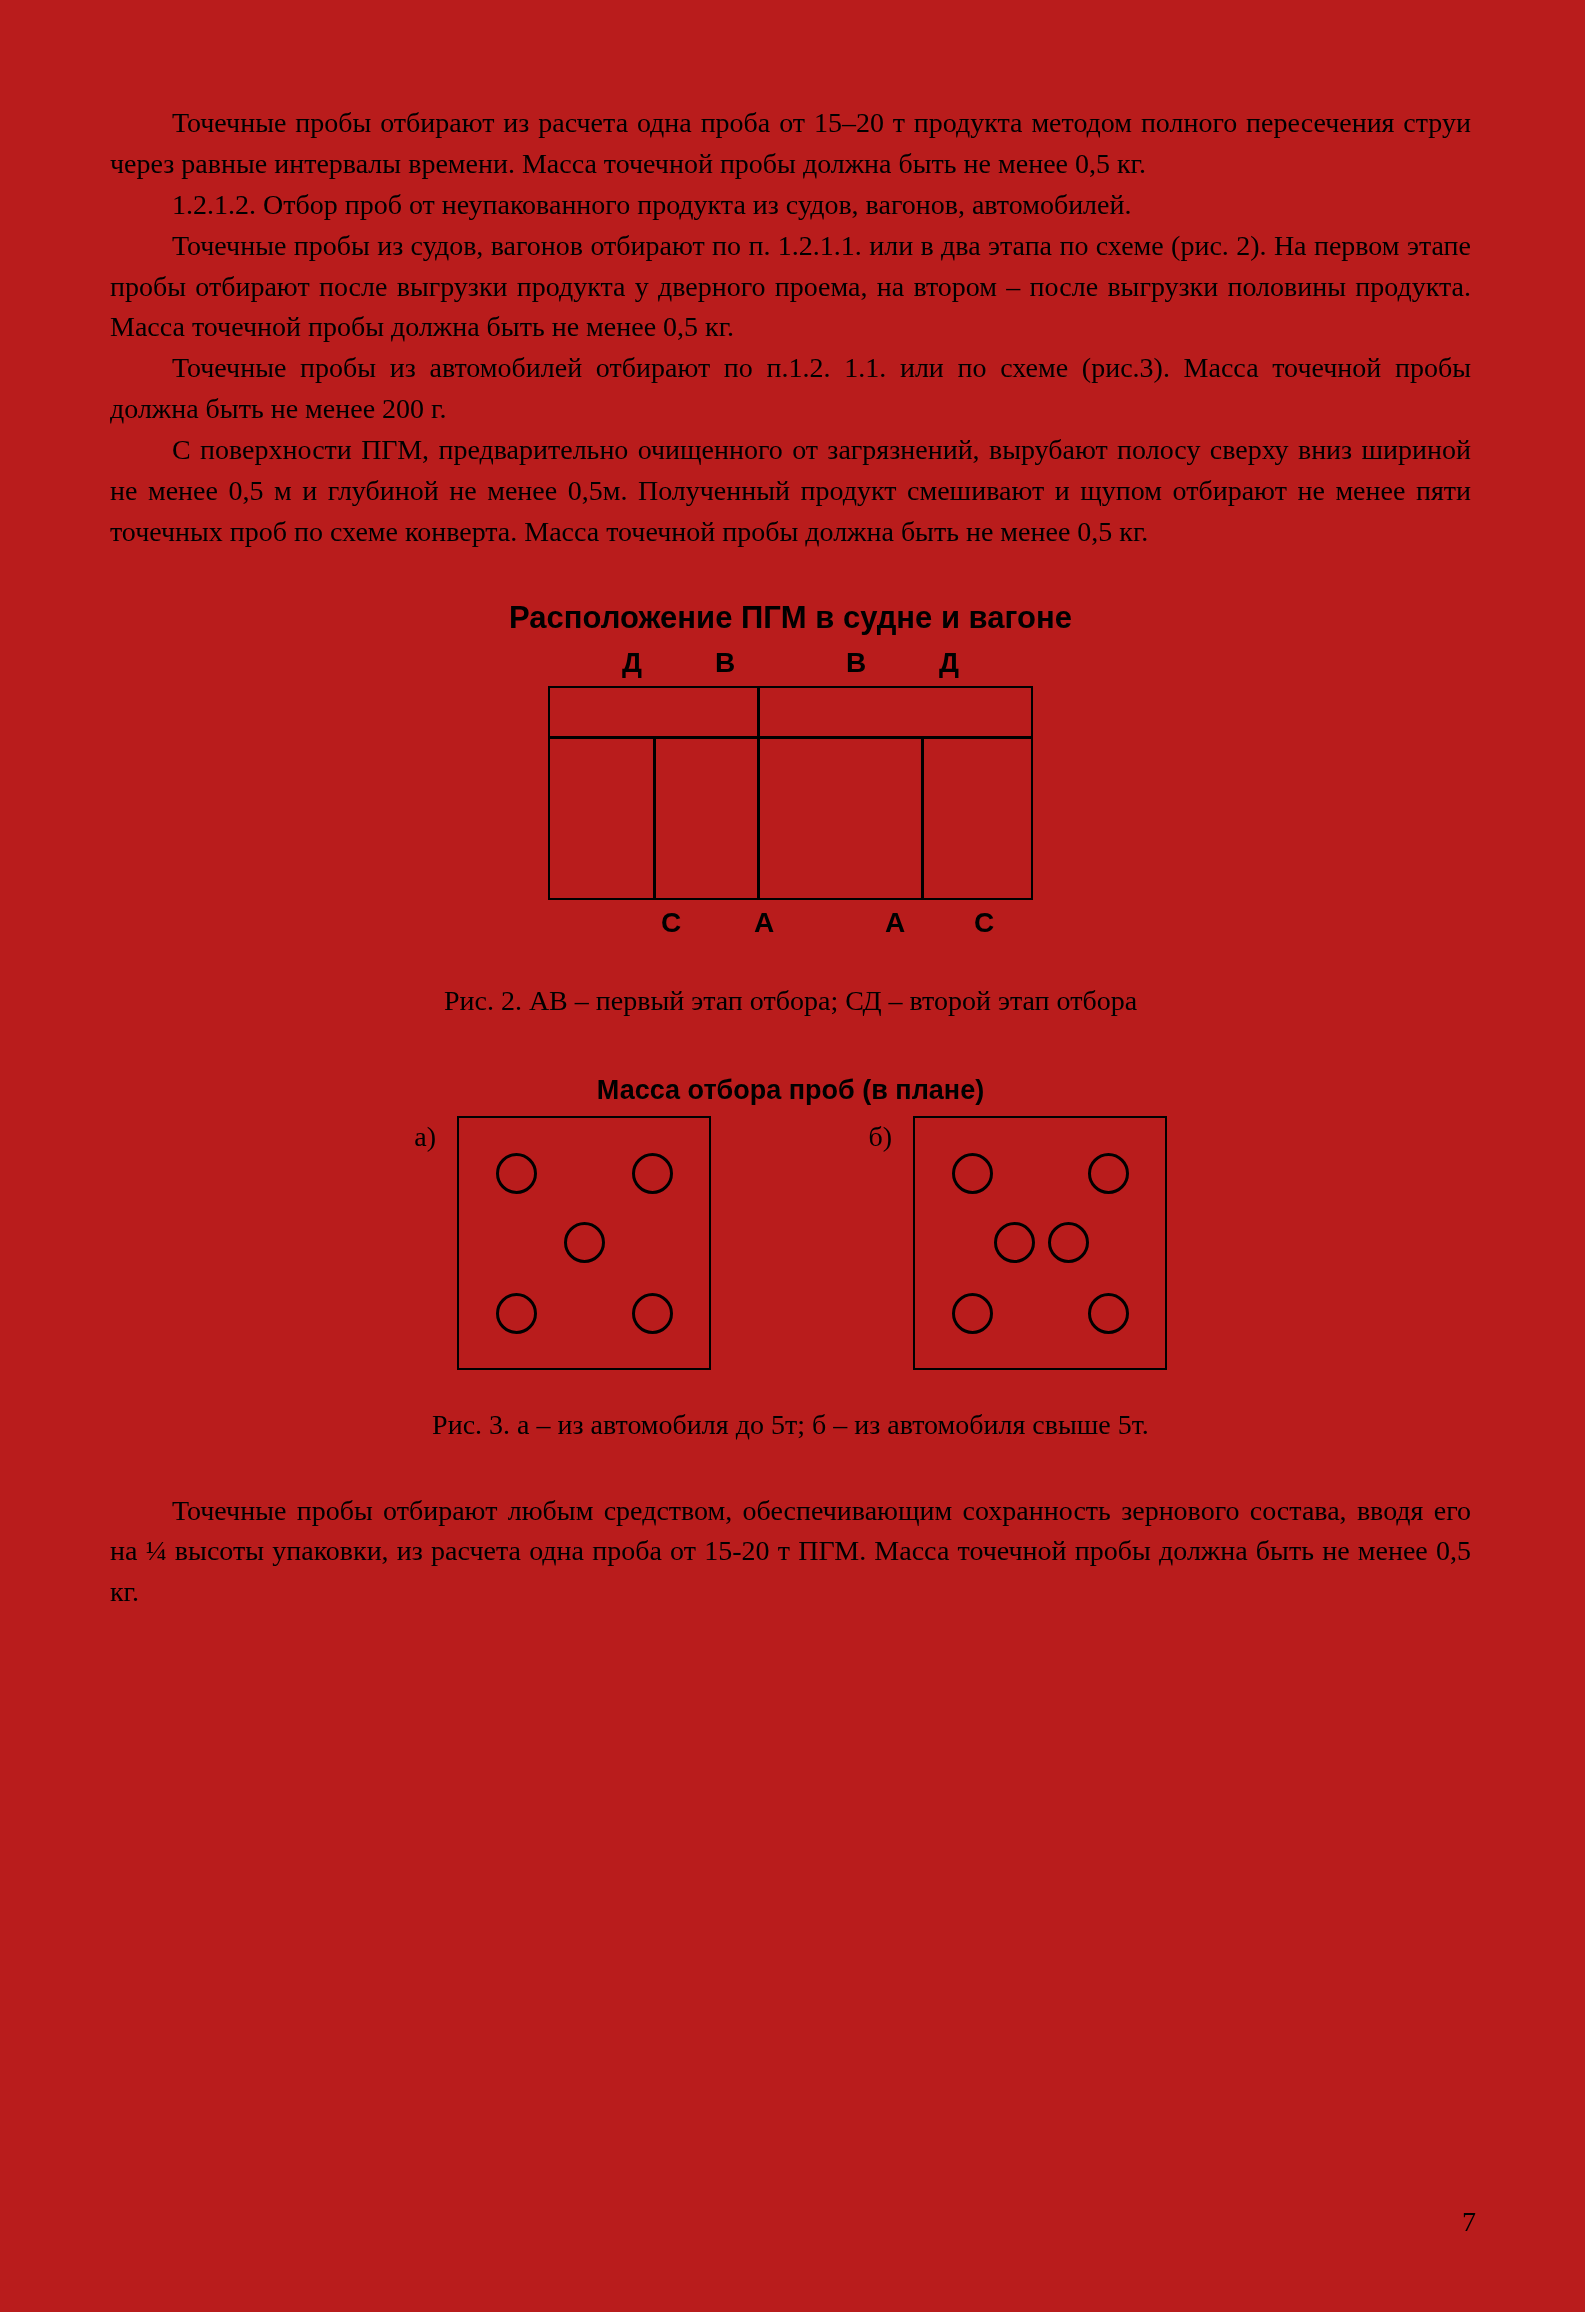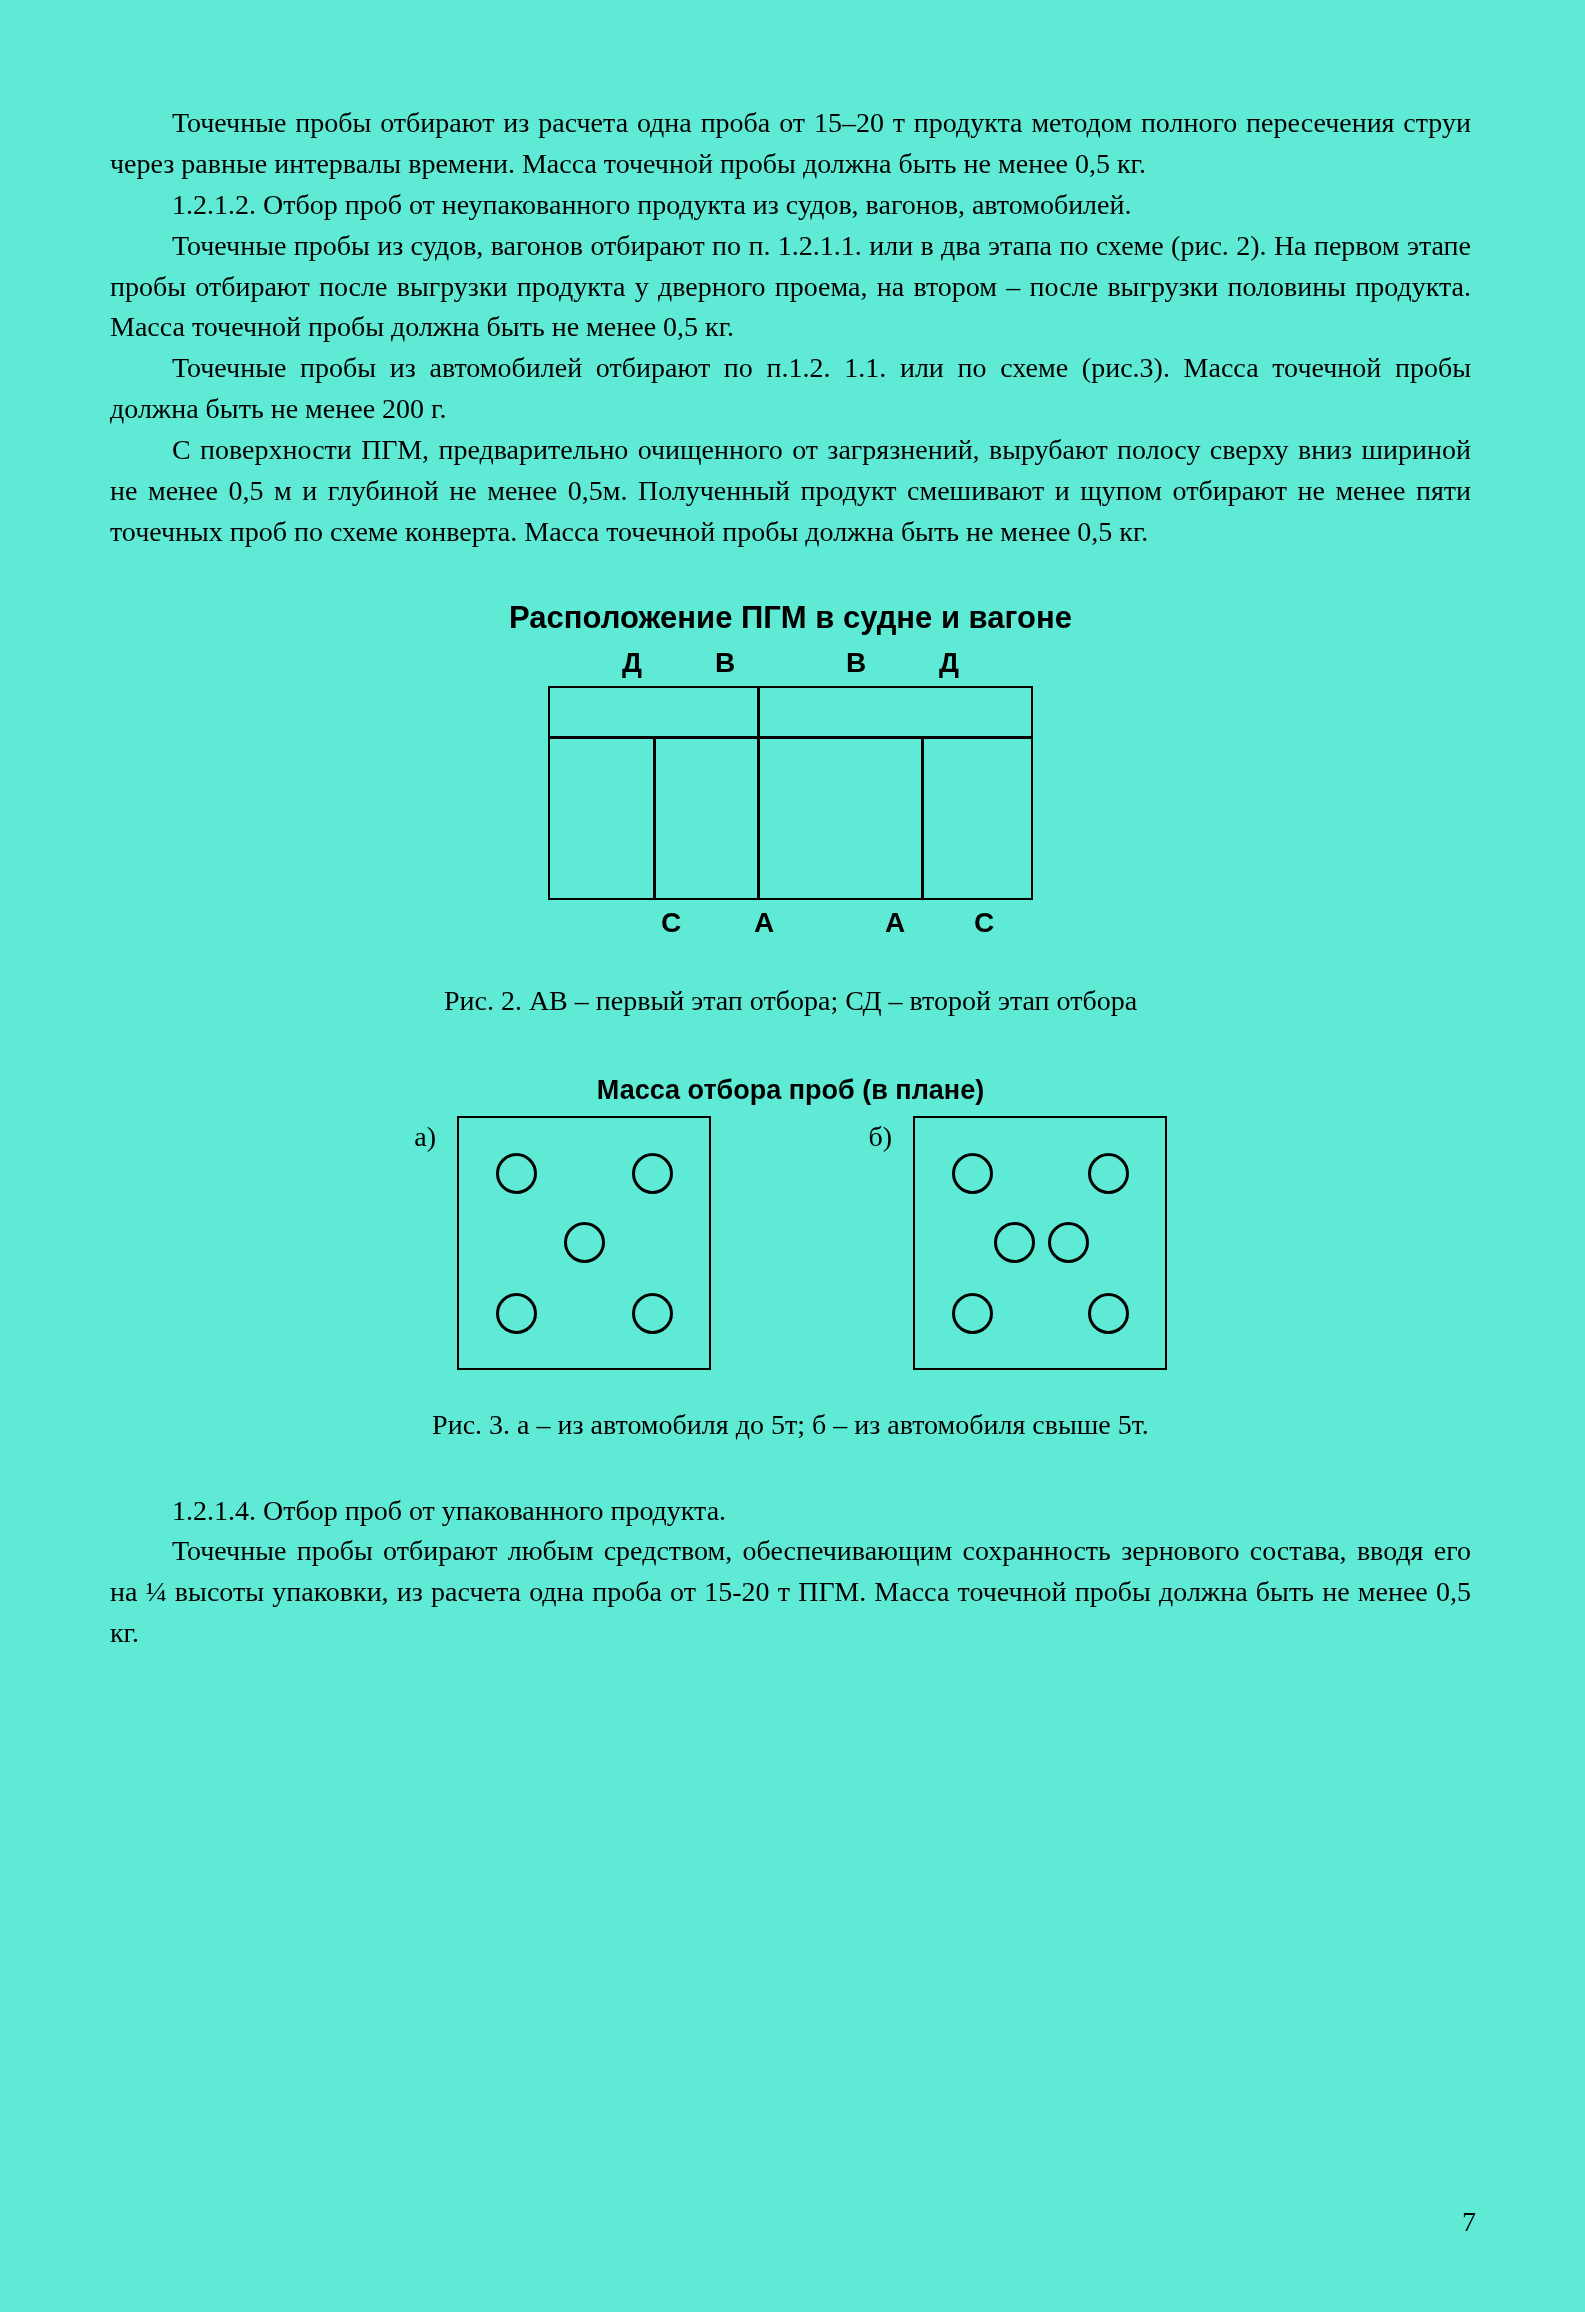--- a/index.html
+++ b/index.html
@@ -4,21 +4,21 @@
 <style>
   html, body {
     margin: 0;
     padding: 0;
     background: #ffffff;
   }
   .page {
     position: relative;
     width: 1586px;
     height: 2313px;
-    background: #5eead4;
+    background: #b91c1c;
     font-family: "Liberation Serif", serif;
     color: #000000;
     box-sizing: border-box;
     padding-left: 12px;
   }
   .content {
     position: absolute;
     left: 110px;
     top: 103px;
     width: 1361px;
@@ -197,21 +197,20 @@
         </div>
 
       </div>
 
       <div class="fig-caption">Рис. 3. а – из автомобиля до 5т; б – из автомобиля свыше 5т.</div>
     </div>
 
     <div class="spacer-sm"></div>
     <div style="height:26px;"></div>
 
-    <p class="para">1.2.1.4. Отбор проб от упакованного продукта.</p>
     <p class="para">Точечные пробы отбирают любым средством, обеспечивающим сохранность зернового состава, вводя его на ¼ высоты упаковки, из расчета одна проба  от 15-20 т ПГМ. Масса точечной пробы должна быть не менее 0,5 кг.</p>
 
   </div>
 
   <div class="pagenum">7</div>
 
 </div>
 
 
 </body></html>

